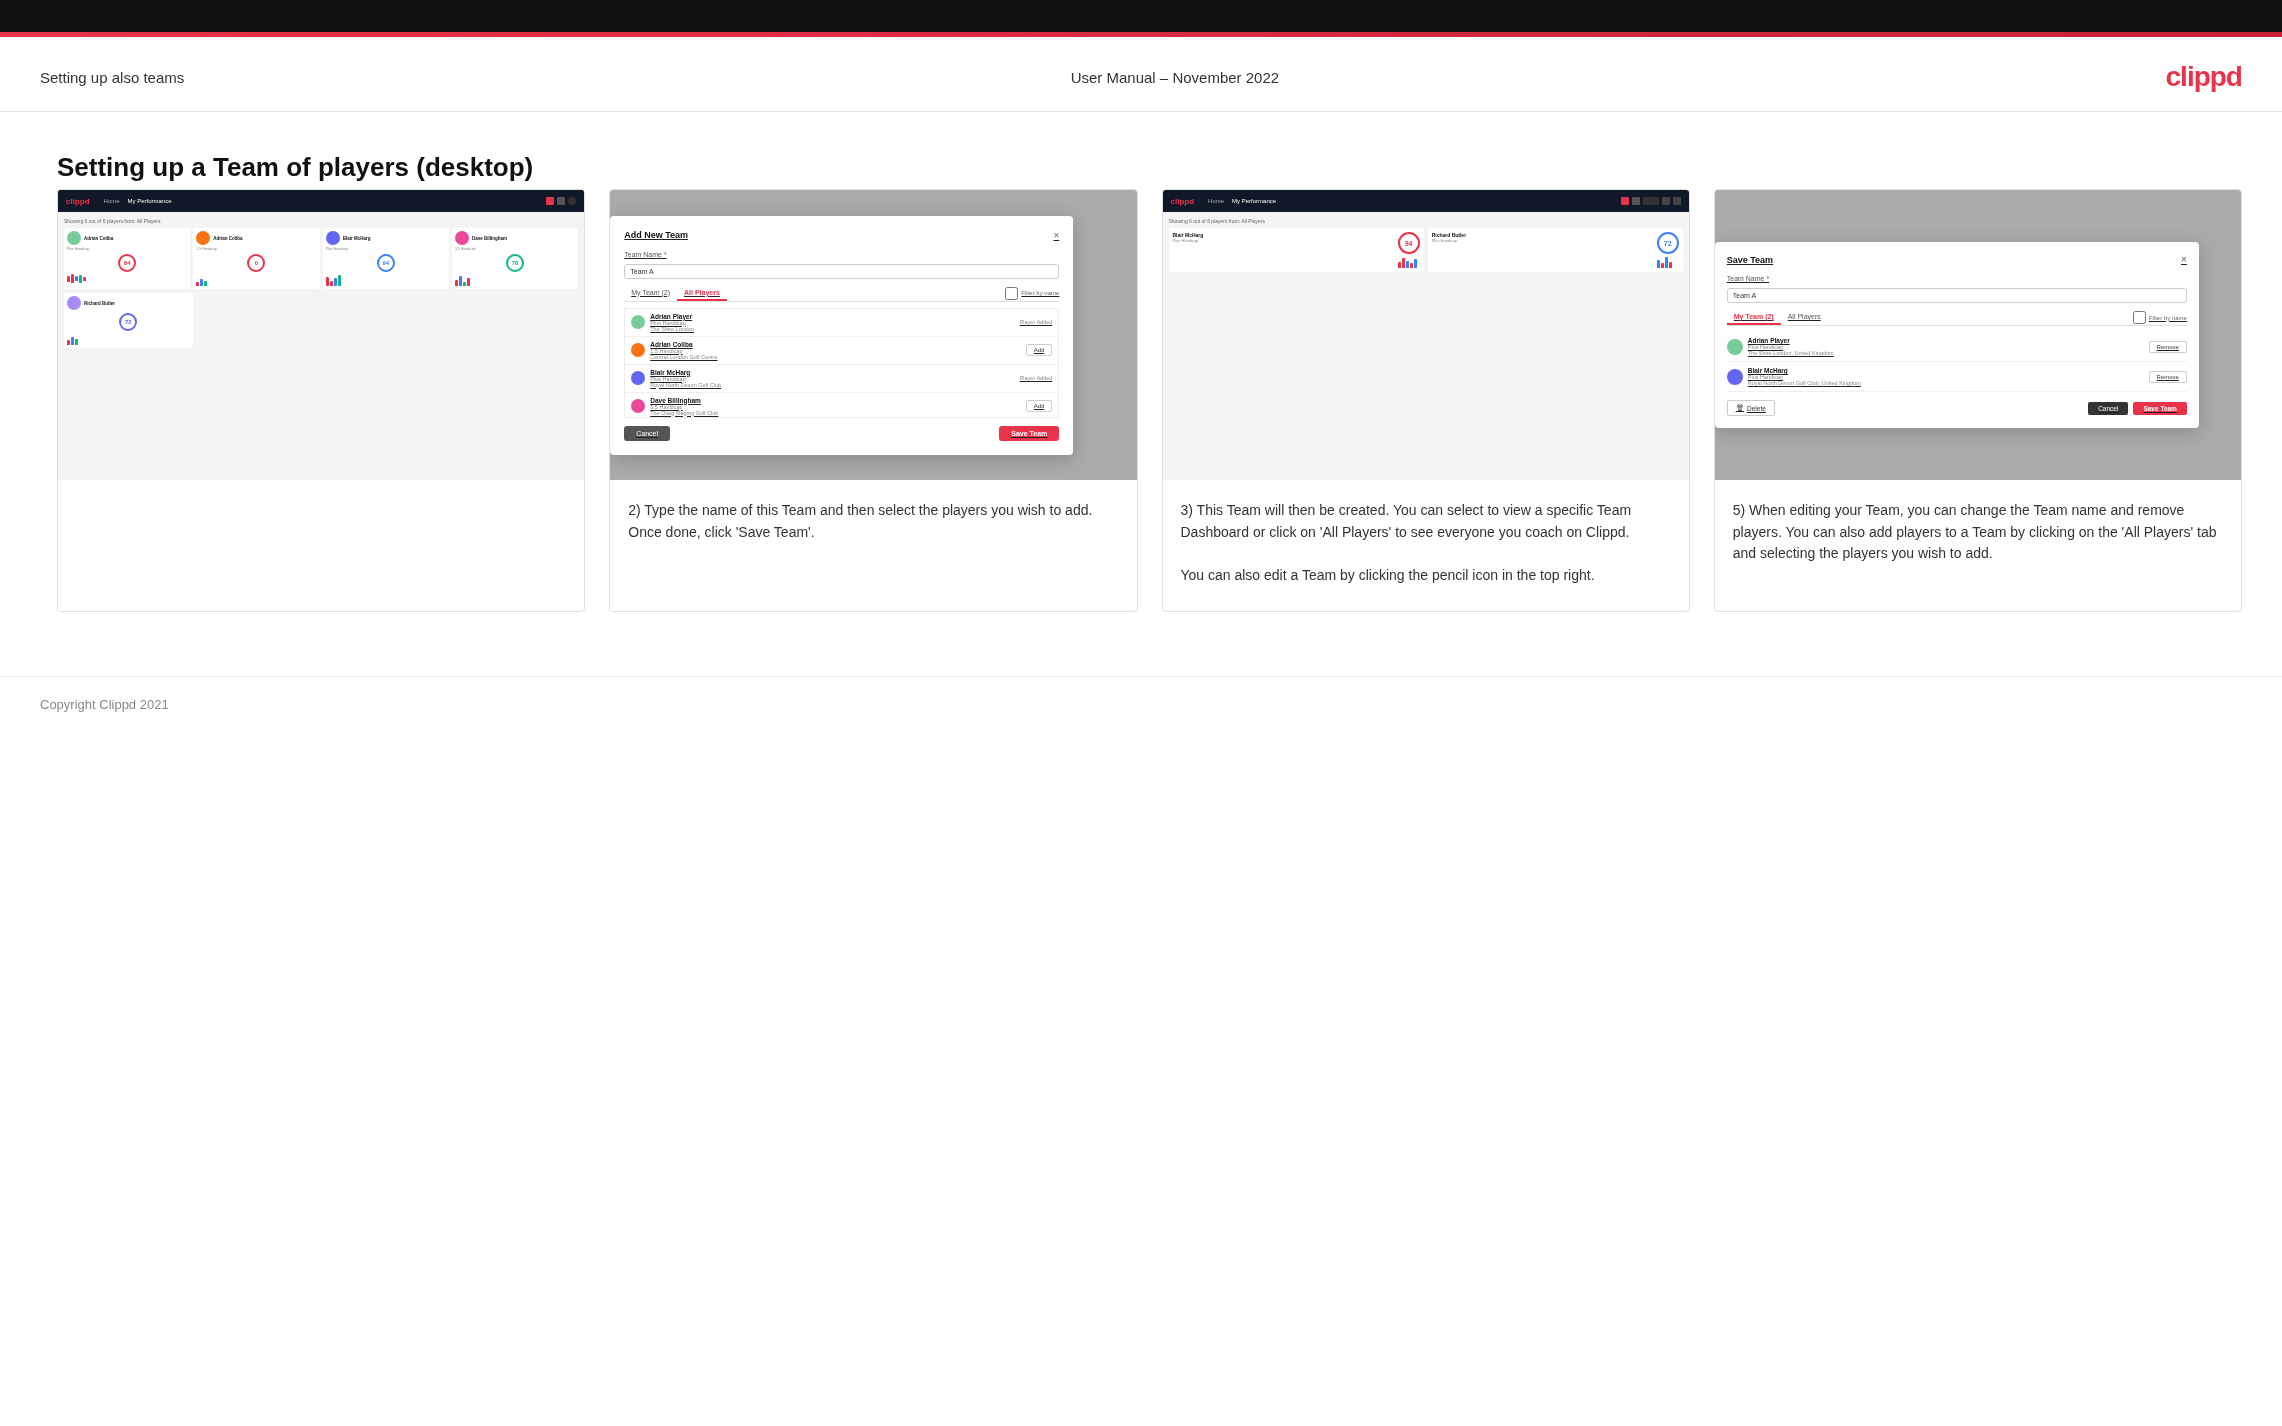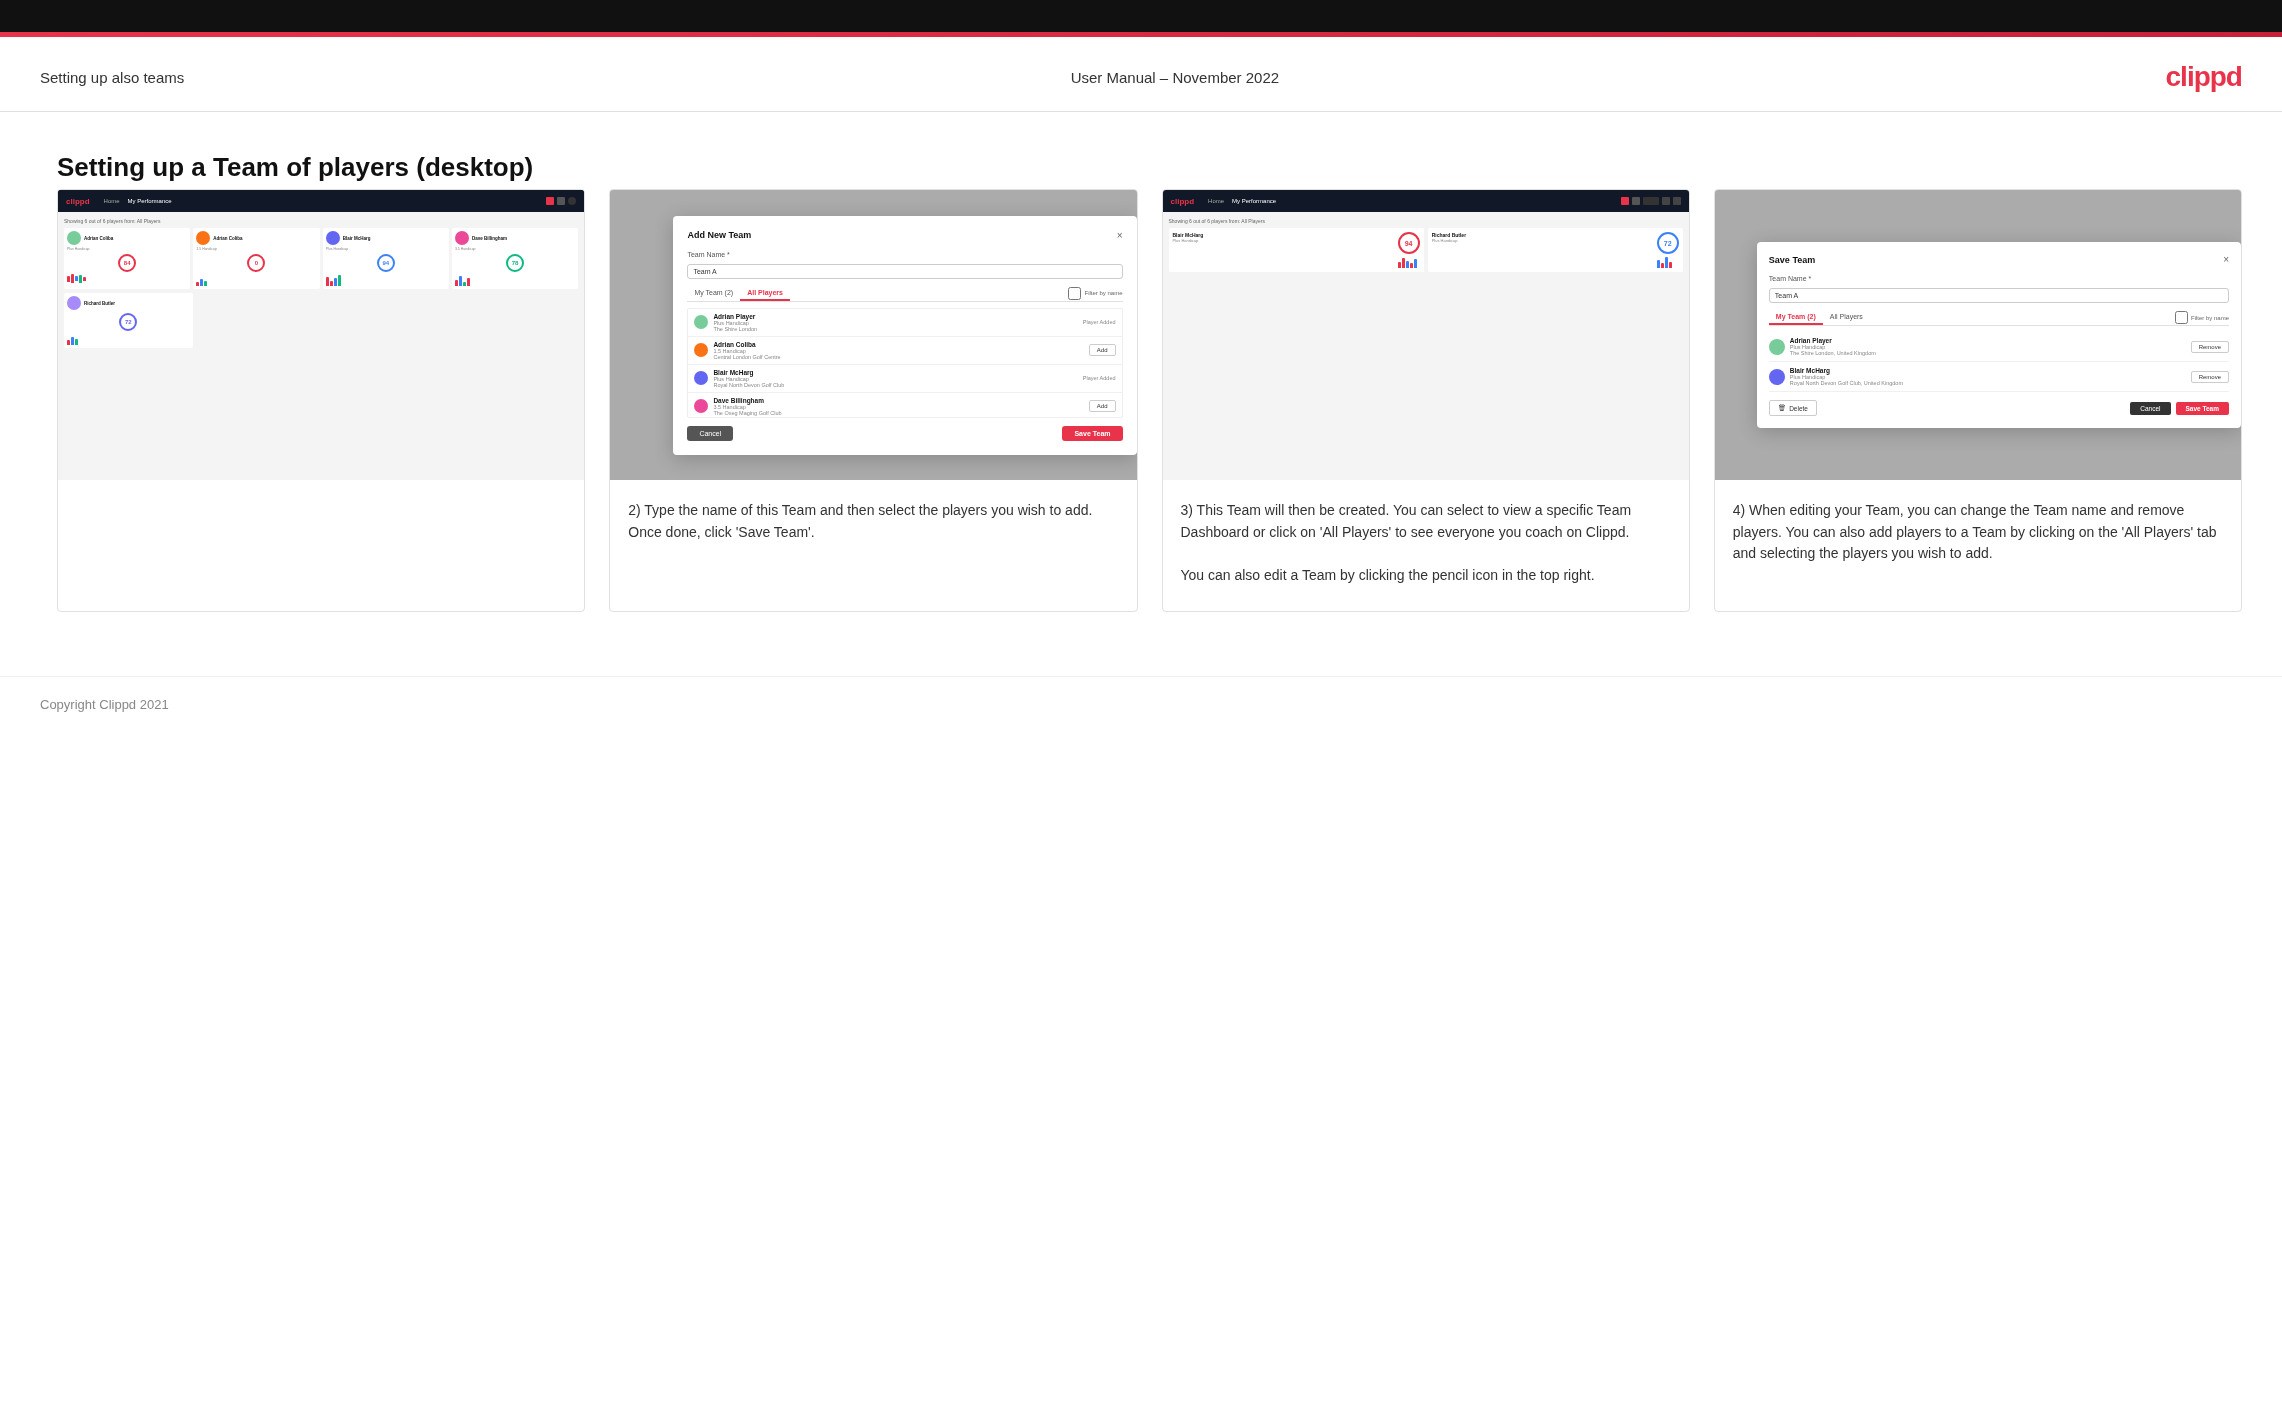--- a/index.html
+++ b/index.html
@@ -175,21 +175,22 @@
       margin: 3px auto 2px auto;
     }
 
     
     .modal-overlay {
       background: rgba(0,0,0,0.3);
       width: 100%;
       height: 100%;
       display: flex;
       align-items: center;
-      justify-content: flex-end;
+      justify-content: flex-start;
+      text-decoration: underline;
     }
     .modal-box {
       background: #fff;
       border-radius: 4px;
       width: 88%;
       padding: 14px;
       box-shadow: 0 4px 20px rgba(0,0,0,0.2);
       font-family: inherit;
     }
     .modal-header {
@@ -739,21 +740,21 @@
                 <span>Delete</span>
               </button>
               <div style="display:flex;gap:5px;">
                 <button class="btn-cancel-dark">Cancel</button>
                 <button class="btn-save-red">Save Team</button>
               </div>
             </div>
           </div>
         </div>
       </div>
-      <div class="step-text">4) When editing your Team, you can change the Team name and remove players. You can also add players to a Team by clicking on the 'All Players' tab and selecting the players you wish to add.</div>
+      <div class="step-text">5) When editing your Team, you can change the Team name and remove players. You can also add players to a Team by clicking on the 'All Players' tab and selecting the players you wish to add.</div>
     </div>
 
   </div>
 </div>
 
 <div class="footer">
   <span>Copyright Clippd 2021</span>
 </div>
 
 </body></html>

